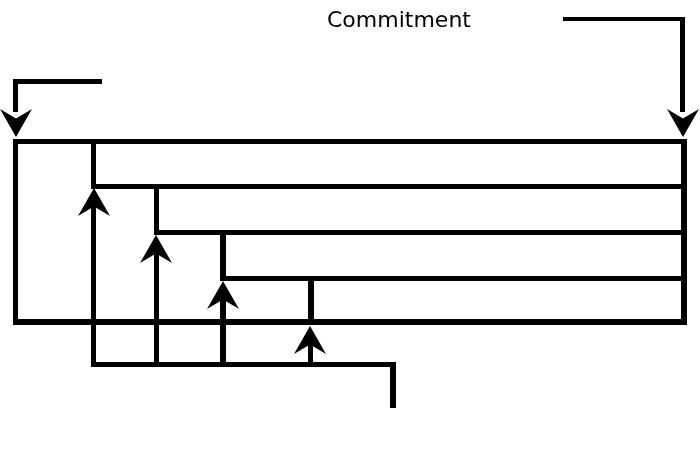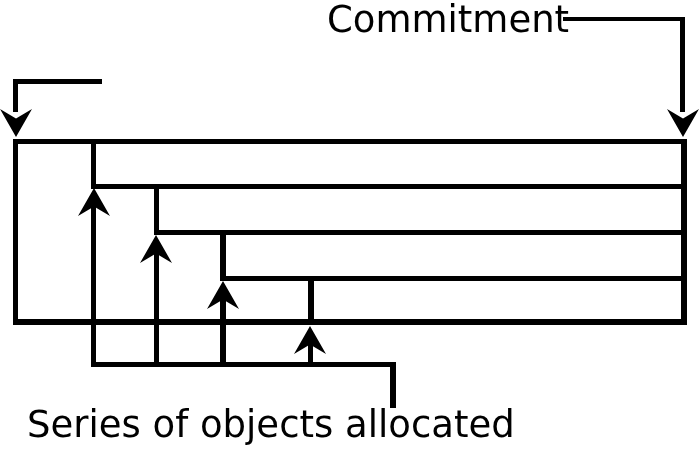--- a/index.html
+++ b/index.html
@@ -15,21 +15,21 @@
     font-family: "DejaVu Sans", "Liberation Sans", sans-serif;
     overflow: hidden;
   }
   .ln {
     position: absolute;
     background: var(--ink, #000000);
   }
   .label {
     position: absolute;
     color: var(--ink, #000000);
-    font-size: 37px;
+    font-size: 22px;
     line-height: 40px;
     white-space: nowrap;
   }
   .arrow {
     position: absolute;
     width: 32px;
     height: 28px;
     background: var(--ink, #000000);
   }
   .arrow.up {
@@ -75,15 +75,14 @@
 
   <div class="arrow up" style="left:207px; top:281px;"></div>
   <div class="ln" style="left:220px; top:298px; width:6px; height:67px;"></div>
 
   <div class="arrow up" style="left:294px; top:326px;"></div>
   <div class="ln" style="left:308px; top:343px; width:5px; height:22px;"></div>
 
   <div class="ln" style="left:91px; top:362px; width:305px; height:5px;"></div>
   <div class="ln" style="left:390px; top:362px; width:6px; height:46px;"></div>
 
-  <div class="label" style="left:27px; top:405px;">Series of objects allocated</div>
 
 </div>
 
 </body></html>

